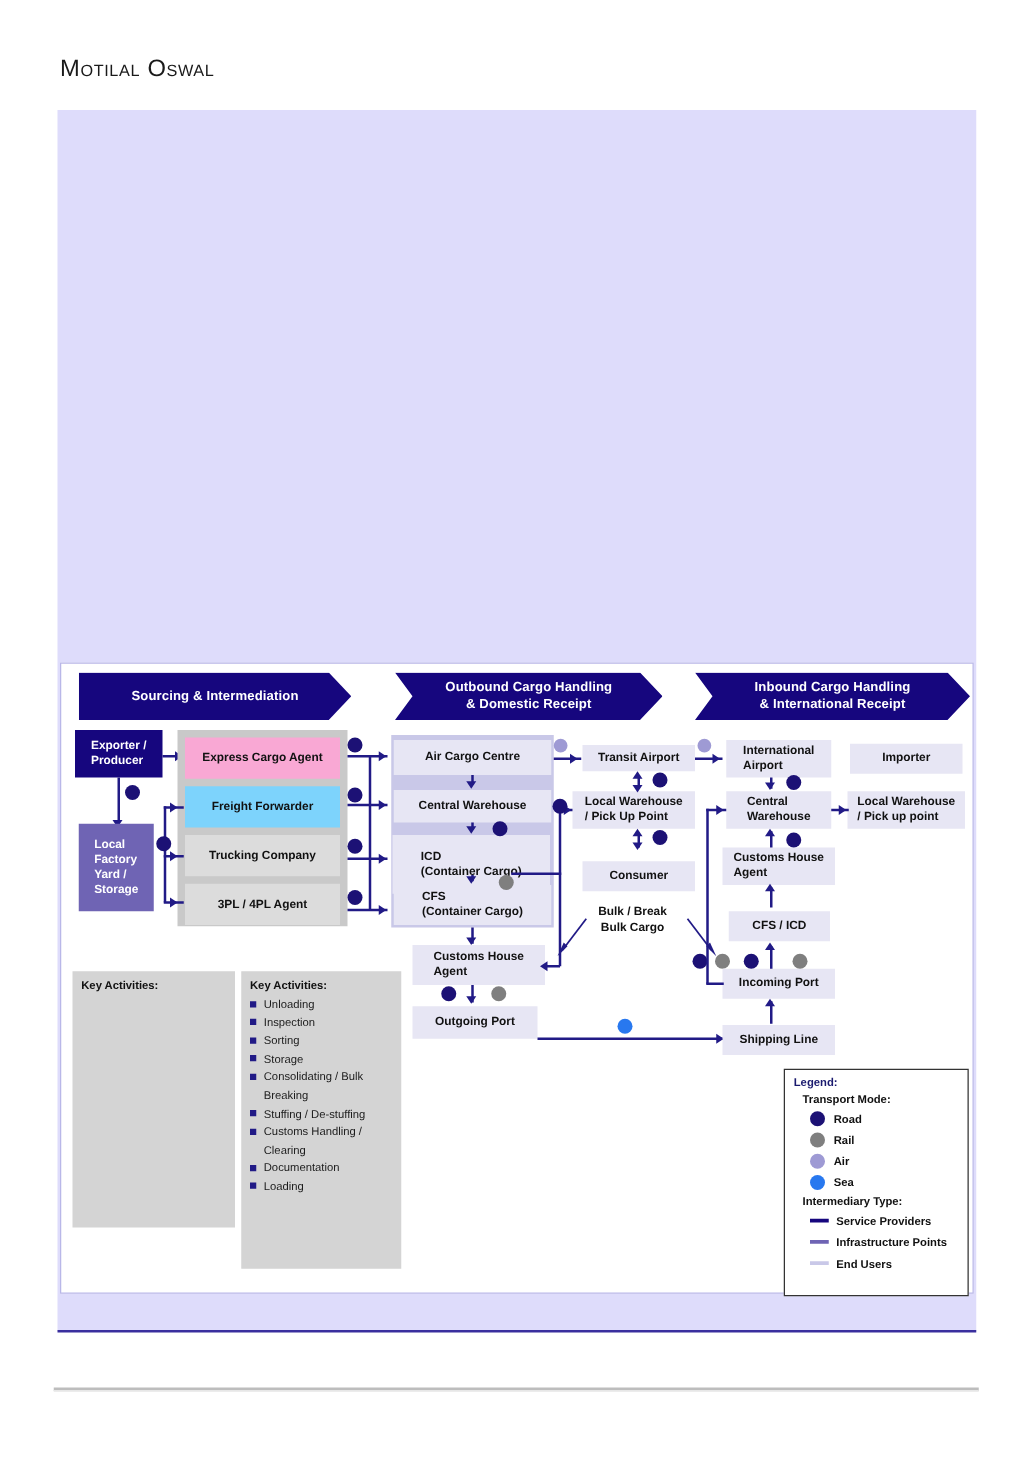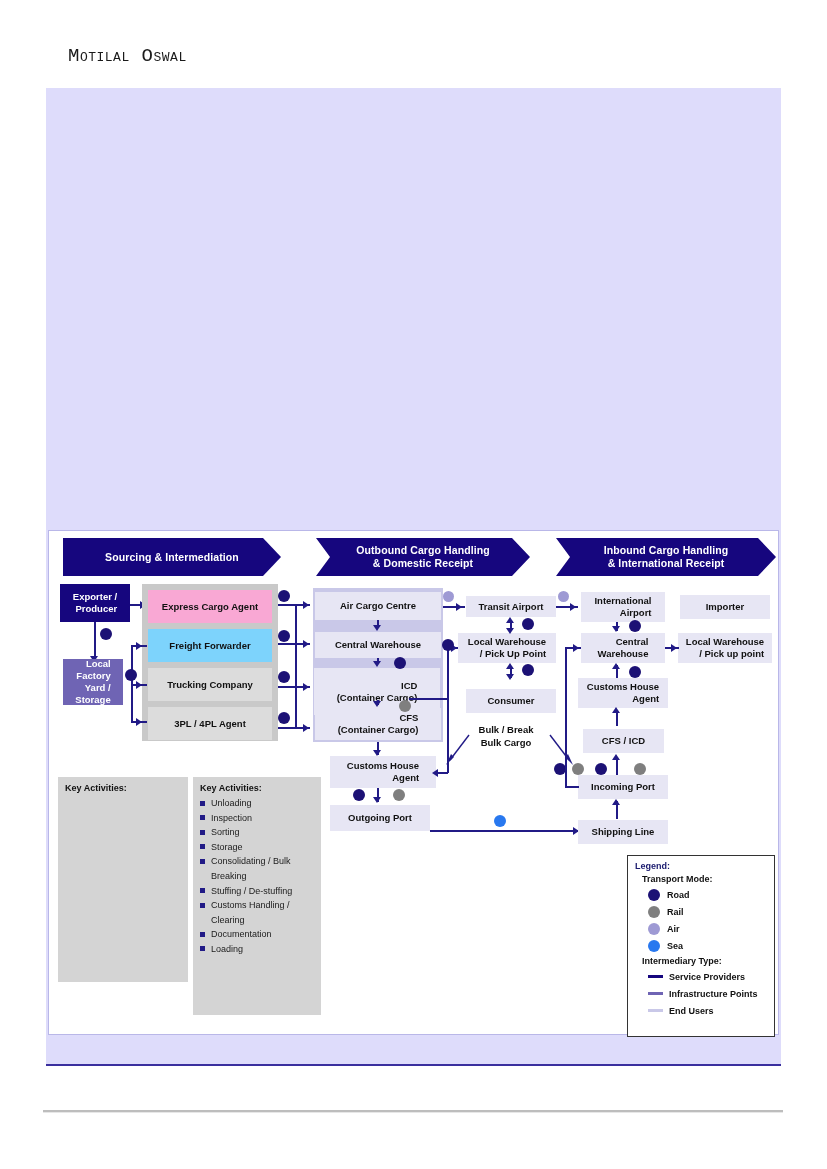--- a/index.html
+++ b/index.html
@@ -2,23 +2,23 @@
 <html><head>
 <meta charset="utf-8">
 <style>
   html,body{margin:0;padding:0;background:#ffffff;}
   body{width:827px;height:1169px;position:relative;
        font-family:"Liberation Sans", sans-serif;
        -webkit-font-smoothing:antialiased;}
 
   
   .brand{position:absolute;left:48px;top:45px;
-         font-family:Liberation Mono, monospace;
+         font-family:Liberation Sans, sans-serif;
          font-size:19px;letter-spacing:.5px;color:#1a1a1a;
-         font-variant:small-caps;margin-left:20px;}
+         font-variant:small-caps;}
 
   
   .lav-panel{position:absolute;left:46px;top:88px;width:735px;height:977px;
              background:#dedcfb;}
 
   
   .sheet{position:absolute;left:48px;top:530px;width:731px;height:505px;
          background:#ffffff;border:1px solid #b9b7e8;box-sizing:border-box;}
   .sheet-rule{position:absolute;left:46px;top:1064px;width:735px;height:2px;
               background:#3a2f9e;}
@@ -33,21 +33,21 @@
         font-size:10.5px;font-weight:bold;line-height:13px;letter-spacing:.1px;
         clip-path:polygon(0 0, calc(100% - 18px) 0, 100% 50%, calc(100% - 18px) 100%, 0 100%);}
   .chev.notch{clip-path:polygon(0 0, calc(100% - 18px) 0, 100% 50%, calc(100% - 18px) 100%,
               0 100%, 14px 50%);}
   #chev1{left:63px;top:538px;width:218px;}
   #chev2{left:316px;top:538px;width:214px;}
   #chev3{left:556px;top:538px;width:220px;}
 
   
   .node{position:absolute;box-sizing:border-box;display:flex;align-items:center;
-        justify-content:center;text-align:right;font-size:9.5px;font-weight:bold;
+        justify-content:center;text-align:left;font-size:9.5px;font-weight:bold;
         color:#111;line-height:12px;padding:2px 3px;}
   .nd-light{background:#e7e6f4;}
   .nd-gray{background:#dcdcdc;}
   .nd-navy{background:#16067e;color:#ffffff;}
   .nd-purple{background:#6f64b4;color:#ffffff;}
 
   
   .grp{position:absolute;box-sizing:border-box;}
   .grp-gray{background:#c9c9c9;}
   .grp-lav{background:#c9c8e8;}
@@ -123,21 +123,21 @@
 &amp; International Receipt</span>
   </div>
 
 <div class="node nd-navy" style="left:60px;top:584px;width:70px;height:38px;white-space:pre-line">Exporter /
 Producer</div>
 
 <div class="ln lnv" style="left:94px;top:622px;height:36px;"></div>
 <div class="arrow-d" style="left:90px;top:656px;"></div>
 <div class="dot md d-road" style="left:100px;top:628px;"></div>
 
-<div class="node nd-purple" style="left:63px;top:659px;width:60px;height:46px;white-space:pre-line">Local
+<div class="node nd-purple" style="left:63px;top:659px;width:60px;height:70px;white-space:pre-line">Local
 Factory
 Yard /
 Storage</div>
 
 <div class="ln lnh" style="left:130px;top:604px;width:24px;"></div>
 <div class="arrow-r" style="left:140px;top:601px;"></div>
 
 <div class="grp grp-gray" style="left:142px;top:584px;width:136px;height:157px;"></div>
 <div class="node nd-gray" style="left:148px;top:590px;width:124px;height:33px;background:#f9a8d4;">Express Cargo Agent</div>
 <div class="node nd-gray" style="left:148px;top:629px;width:124px;height:33px;background:#7dd3fc;">Freight Forwarder</div>

